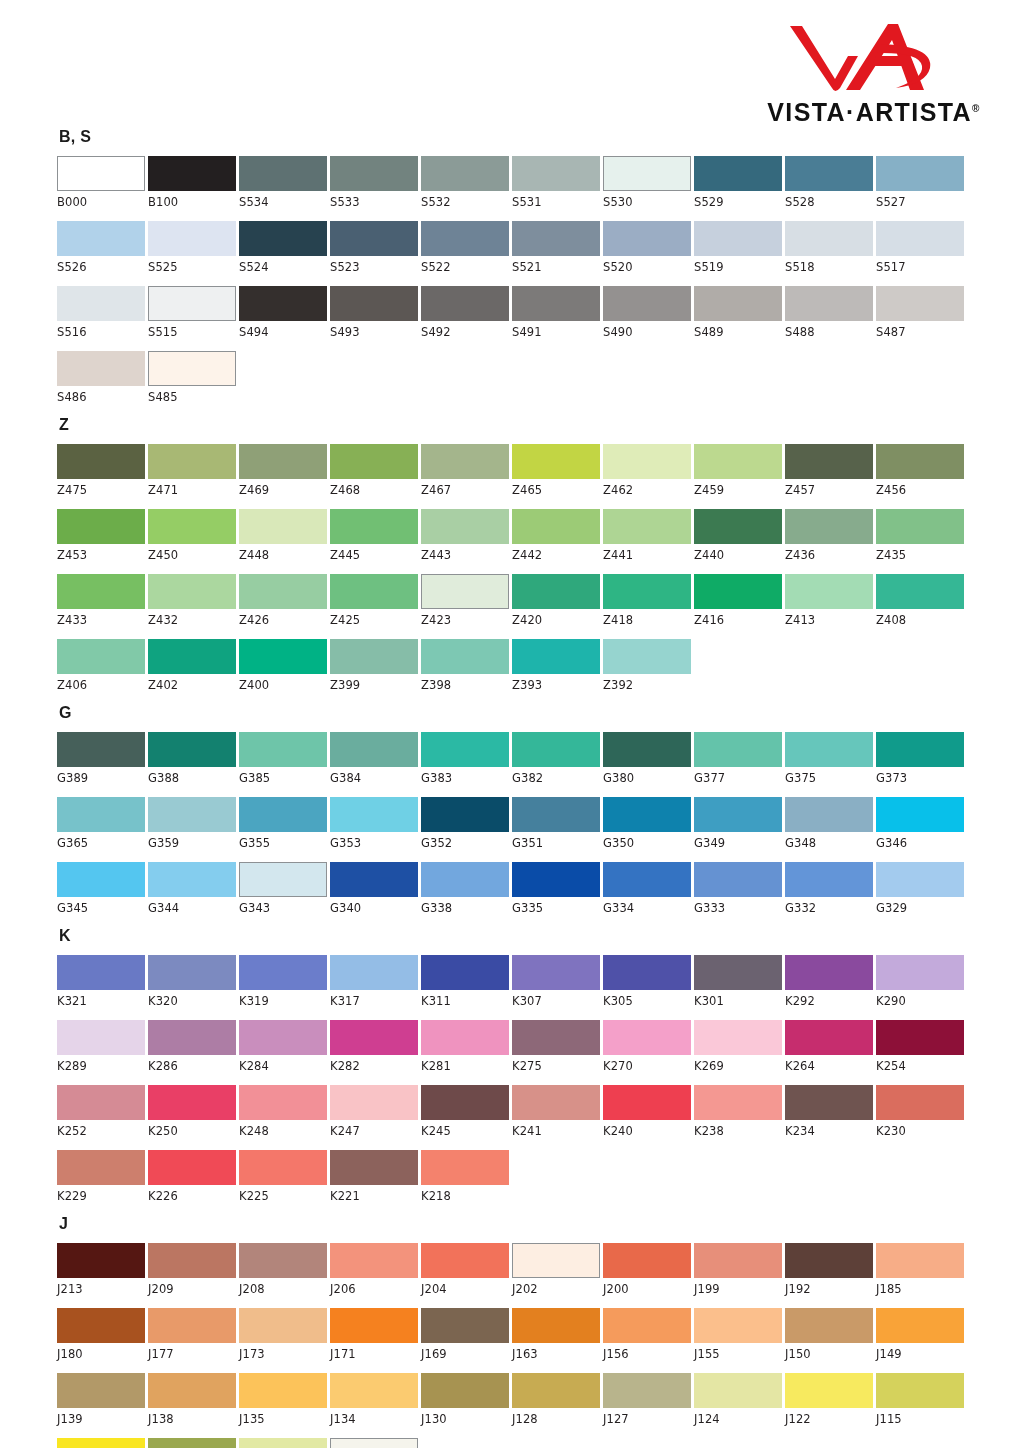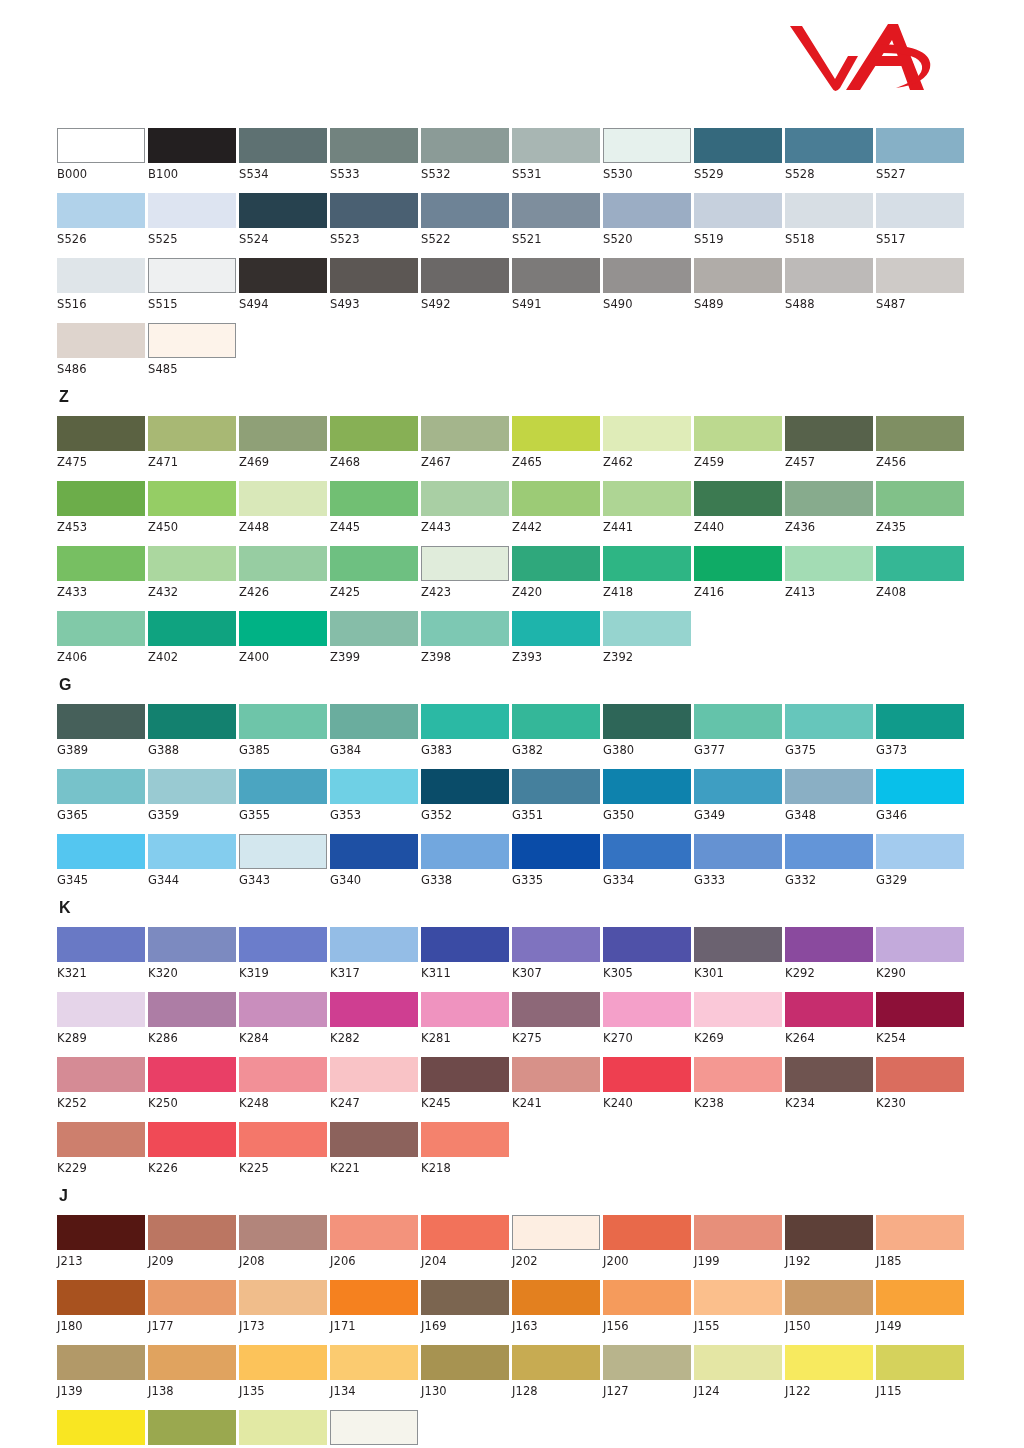--- a/index.html
+++ b/index.html
@@ -111,25 +111,27 @@
   <div id="brand-logo">
     <svg id="brand-mark" width="180" height="74" viewBox="0 0 180 74" aria-hidden="true">
 
       <path d="M6 4 L48 66 Q51 72 56 66 L74 34 L64 34 L51 57 L18 4 Z" fill="#e1181f"></path>
 
       <path d="M104 2 L62 68 L76 68 L108 18 L126 68 L140 68 L114 2 Z" fill="#e1181f"></path>
 
       <path d="M96 22 Q150 24 146 46 Q142 62 112 66 Q140 56 138 44 Q136 30 93 31 Z" fill="#e1181f"></path>
       <path d="M88 44 L130 44 L126 34 L92 34 Z" fill="#e1181f"></path>
     </svg>
+    <span id="brand-wordmark"><span>VISTA·ARTISTA</span><span id="brand-reg">®</span></span>
   </div>
 </div>
 
 <div id="sheet">
     <div class="section">
+      <div class="section-title">B, S</div>
       <div class="swatch-grid">
         <div class="swatch">
           <span class="swatch-chip outlined" style="background: rgb(255, 255, 255);"></span>
           <div class="swatch-label">B000</div>
         </div>
         <div class="swatch">
           <span class="swatch-chip" style="background: rgb(35, 31, 32);"></span>
           <div class="swatch-label">B100</div>
         </div>
         <div class="swatch">

